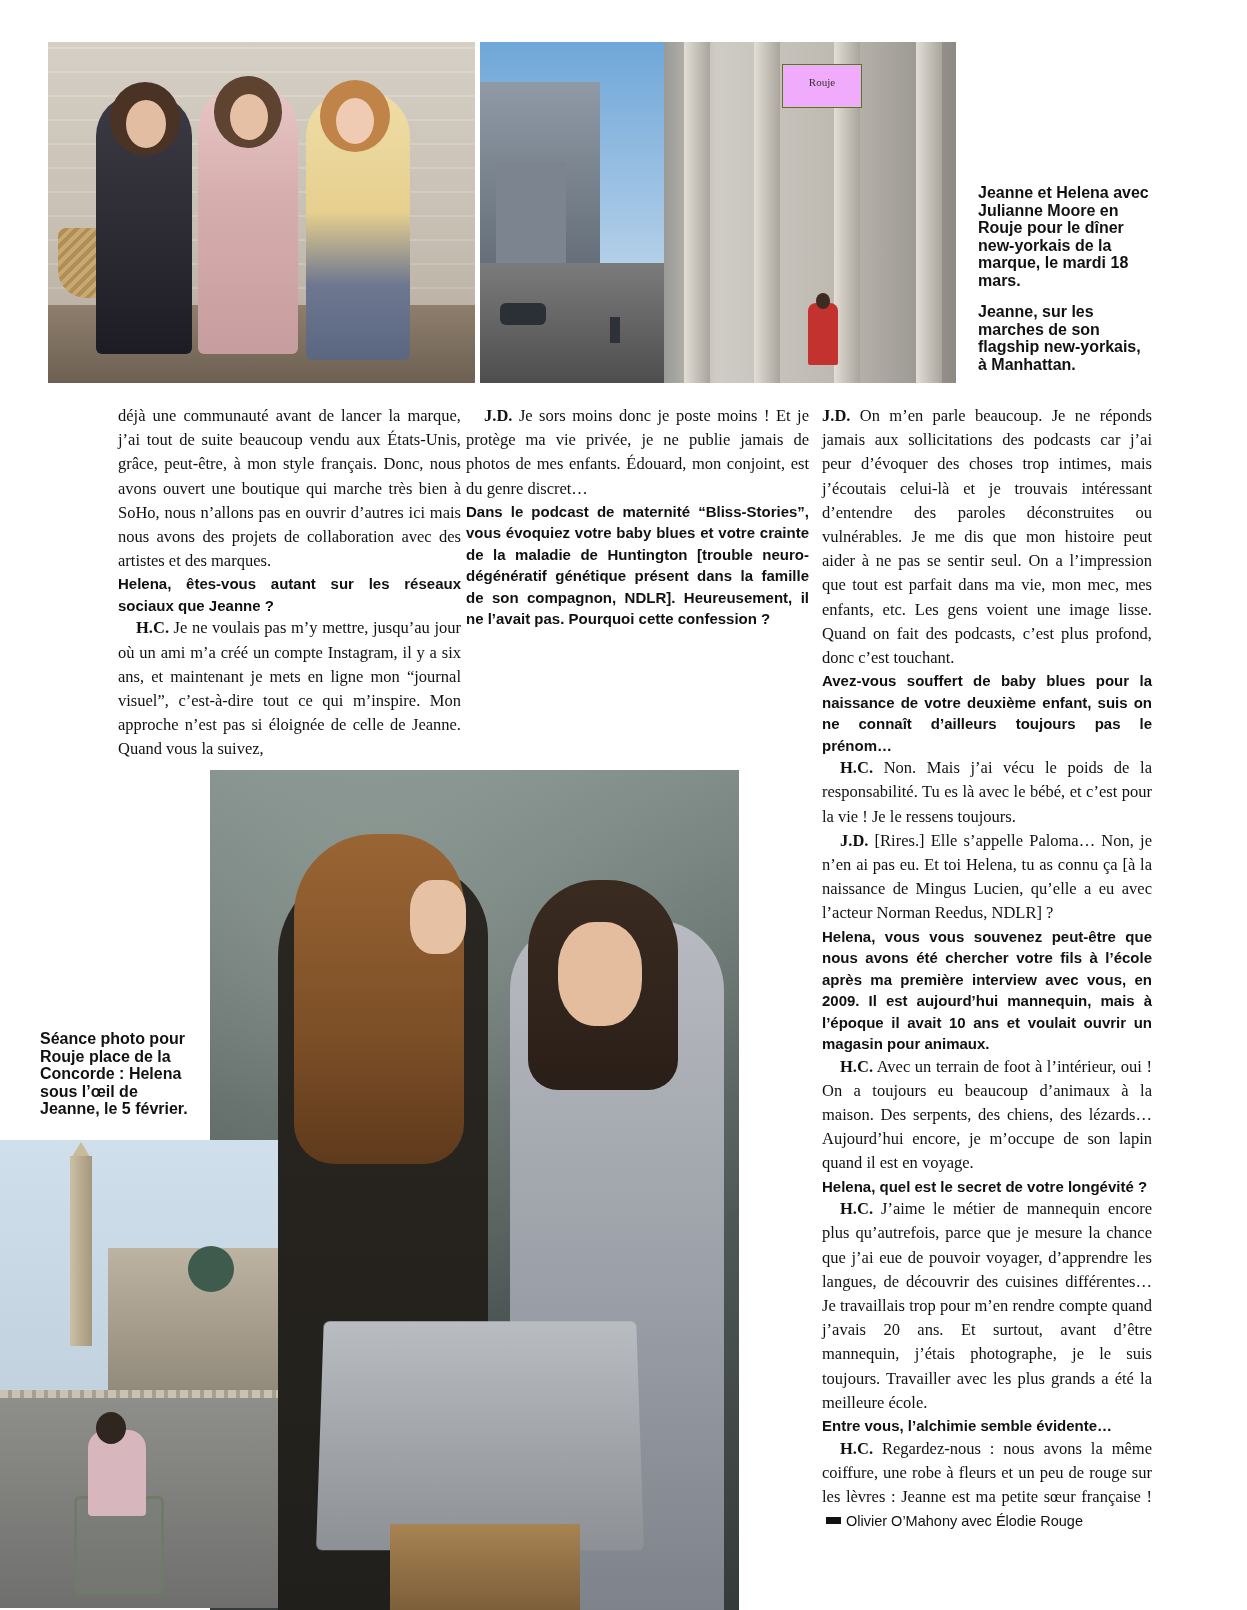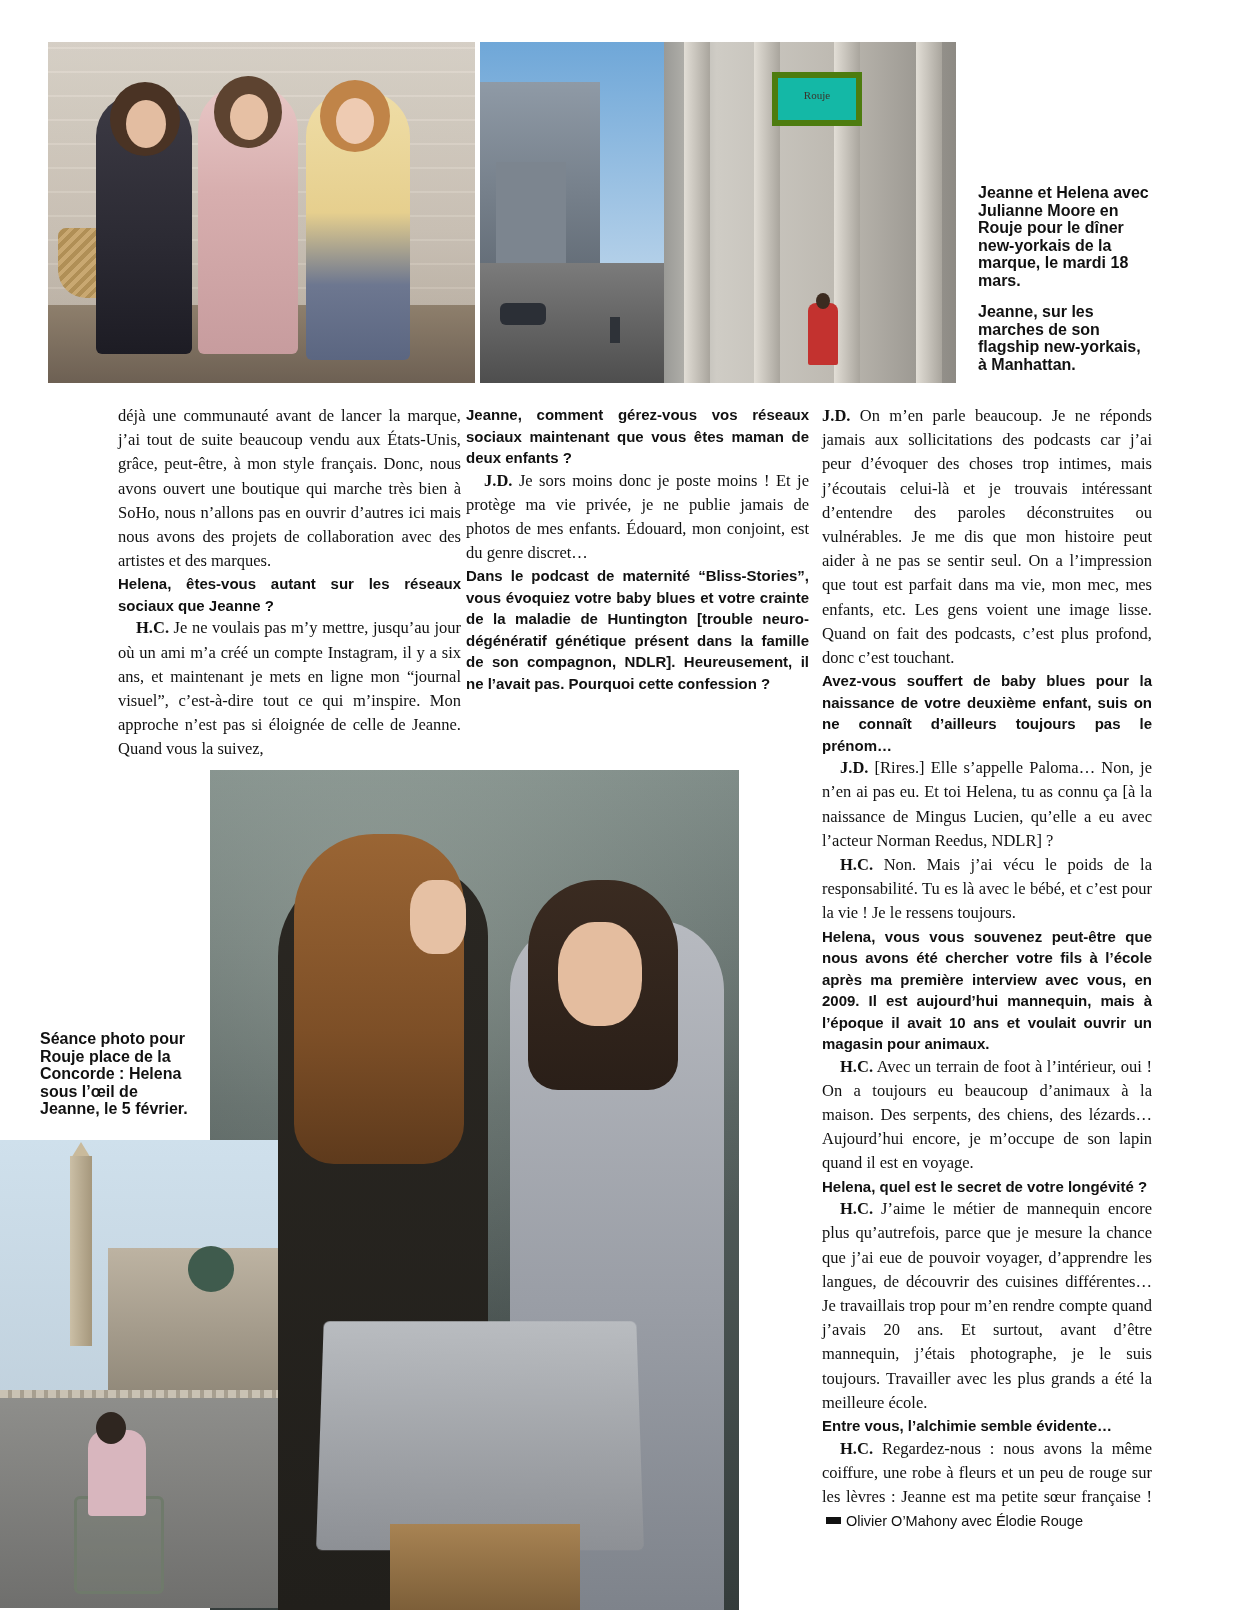--- a/index.html
+++ b/index.html
@@ -47,21 +47,21 @@
   #photo-street .bldgL{position:absolute;left:0;top:40px;width:120px;height:220px;
     background:linear-gradient(180deg,#8f9aa6,#5d6670);}
   #photo-street .bldgL2{position:absolute;left:16px;top:120px;width:70px;height:140px;background:#7c858f;}
   #photo-street .road{position:absolute;left:0;bottom:0;width:200px;height:120px;
     background:linear-gradient(180deg,#7b7b7b,#4e4e4e);}
   #photo-street .facade{position:absolute;right:0;top:0;width:292px;height:341px;
     background:linear-gradient(90deg,#9a9a96 0%,#cfccc5 18%,#bdb9b1 60%,#8d8a84 100%);}
   #photo-street .col{position:absolute;top:0;width:26px;height:341px;background:linear-gradient(90deg,#e2ded6,#a9a59d);}
   #photo-street .c1{right:246px;} #photo-street .c2{right:176px;}
   #photo-street .c3{right:96px;} #photo-street .c4{right:14px;}
-  #photo-street .sign{position:absolute;right:94px;top:30px;width:78px;height:42px;background:#14b8a6;border:6px solid #4d7c0f;}
+  #photo-street .sign{position:absolute;right:94px;top:22px;width:78px;height:42px;background:#f0abfc;border:1px solid #4d7c0f;}
   #photo-street .sign span{display:block;text-align:center;font-size:11px;margin-top:11px;color:#3a342b;font-family:"Liberation Serif",serif;}
   #photo-street .red{position:absolute;right:118px;bottom:18px;width:30px;height:62px;background:#c3322f;border-radius:8px 8px 2px 2px;}
   #photo-street .redhead{position:absolute;right:126px;bottom:74px;width:14px;height:16px;border-radius:50%;background:#3c2b20;}
   #photo-street .ped{position:absolute;left:130px;bottom:40px;width:10px;height:26px;background:#2e3238;}
   #photo-street .car{position:absolute;left:20px;bottom:58px;width:46px;height:22px;background:#2b2f36;border-radius:6px;}
 
   
   #photo-two{left:210px;top:770px;width:529px;height:840px;
     background:linear-gradient(180deg,#6e7a78 0%,#4d5856 45%,#2f3a39 100%);}
   #photo-two .bg{position:absolute;inset:0;
@@ -194,29 +194,28 @@
   <div class="caption" id="caption-left">
     <div>Séance photo pour Rouje place de la Concorde : Helena sous l’œil de Jeanne, le 5 février.</div>
   </div>
 
   <div class="col" id="col1">
       <p class="first">déjà une communauté avant de lancer la marque, j’ai tout de suite beaucoup vendu aux États-Unis, grâce, peut-être, à mon style français. Donc, nous avons ouvert une boutique qui marche très bien à SoHo, nous n’allons pas en ouvrir d’autres ici mais nous avons des projets de collaboration avec des artistes et des marques.</p>
       <p class="q">Helena, êtes-vous autant sur les réseaux sociaux que Jeanne ?</p>
       <p><b class="spk">H.C.</b><span> Je ne voulais pas m’y mettre, jusqu’au jour où un ami m’a créé un compte Instagram, il y a six ans, et maintenant je mets en ligne mon “journal visuel”, c’est-à-dire tout ce qui m’inspire. Mon approche n’est pas si éloignée de celle de Jeanne. Quand vous la suivez,</span></p>
     </div>
   <div class="col" id="col2">
-      <p class="q">Jeanne, comment gérez-vous vos réseaux sociaux maintenant que vous êtes maman de deux enfants ?</p>
       <p><b class="spk">J.D.</b><span> Je sors moins donc je poste moins ! Et je protège ma vie privée, je ne publie jamais de photos de mes enfants. Édouard, mon conjoint, est du genre discret…</span></p>
       <p class="q">Dans le podcast de maternité “Bliss-Stories”, vous évoquiez votre baby blues et votre crainte de la maladie de Huntington [trouble neuro-dégénératif génétique présent dans la famille de son compagnon, NDLR]. Heureusement, il ne l’avait pas. Pourquoi cette confession ?</p>
     </div>
   <div class="col" id="col3">
       <p class="first"><b class="spk">J.D.</b><span> On m’en parle beaucoup. Je ne réponds jamais aux sollicitations des podcasts car j’ai peur d’évoquer des choses trop intimes, mais j’écoutais celui-là et je trouvais intéressant d’entendre des paroles déconstruites ou vulnérables. Je me dis que mon histoire peut aider à ne pas se sentir seul. On a l’impression que tout est parfait dans ma vie, mon mec, mes enfants, etc. Les gens voient une image lisse. Quand on fait des podcasts, c’est plus profond, donc c’est touchant.</span></p>
       <p class="q">Avez-vous souffert de baby blues pour la naissance de votre deuxième enfant, suis on ne connaît d’ailleurs toujours pas le prénom…</p>
+      <p><b class="spk">H.C.</b><span> Non. Mais j’ai vécu le poids de la responsabilité. Tu es là avec le bébé, et c’est pour la vie ! Je le ressens toujours.</span></p>
       <p><b class="spk">J.D.</b><span> [Rires.] Elle s’appelle Paloma… Non, je n’en ai pas eu. Et toi Helena, tu as connu ça [à la naissance de Mingus Lucien, qu’elle a eu avec l’acteur Norman Reedus, NDLR] ?</span></p>
-      <p><b class="spk">H.C.</b><span> Non. Mais j’ai vécu le poids de la responsabilité. Tu es là avec le bébé, et c’est pour la vie ! Je le ressens toujours.</span></p>
       <p class="q">Helena, vous vous souvenez peut-être que nous avons été chercher votre fils à l’école après ma première interview avec vous, en 2009. Il est aujourd’hui mannequin, mais à l’époque il avait 10 ans et voulait ouvrir un magasin pour animaux.</p>
       <p><b class="spk">H.C.</b><span> Avec un terrain de foot à l’intérieur, oui ! On a toujours eu beaucoup d’animaux à la maison. Des serpents, des chiens, des lézards… Aujourd’hui encore, je m’occupe de son lapin quand il est en voyage.</span></p>
       <p class="q">Helena, quel est le secret de votre longévité ?</p>
       <p><b class="spk">H.C.</b><span> J’aime le métier de mannequin encore plus qu’autrefois, parce que je mesure la chance que j’ai eue de pouvoir voyager, d’apprendre les langues, de découvrir des cuisines différentes… Je travaillais trop pour m’en rendre compte quand j’avais 20 ans. Et surtout, avant d’être mannequin, j’étais photographe, je le suis toujours. Travailler avec les plus grands a été la meilleure école.</span></p>
       <p class="q">Entre vous, l’alchimie semble évidente…</p>
       <p><b class="spk">H.C.</b><span> Regardez-nous : nous avons la même coiffure, une robe à fleurs et un peu de rouge sur les lèvres : Jeanne est ma petite sœur française !</span><span class="endmark"></span><span class="sig">Olivier O’Mahony avec Élodie Rouge</span></p>
     </div>
 
 </div>
 

